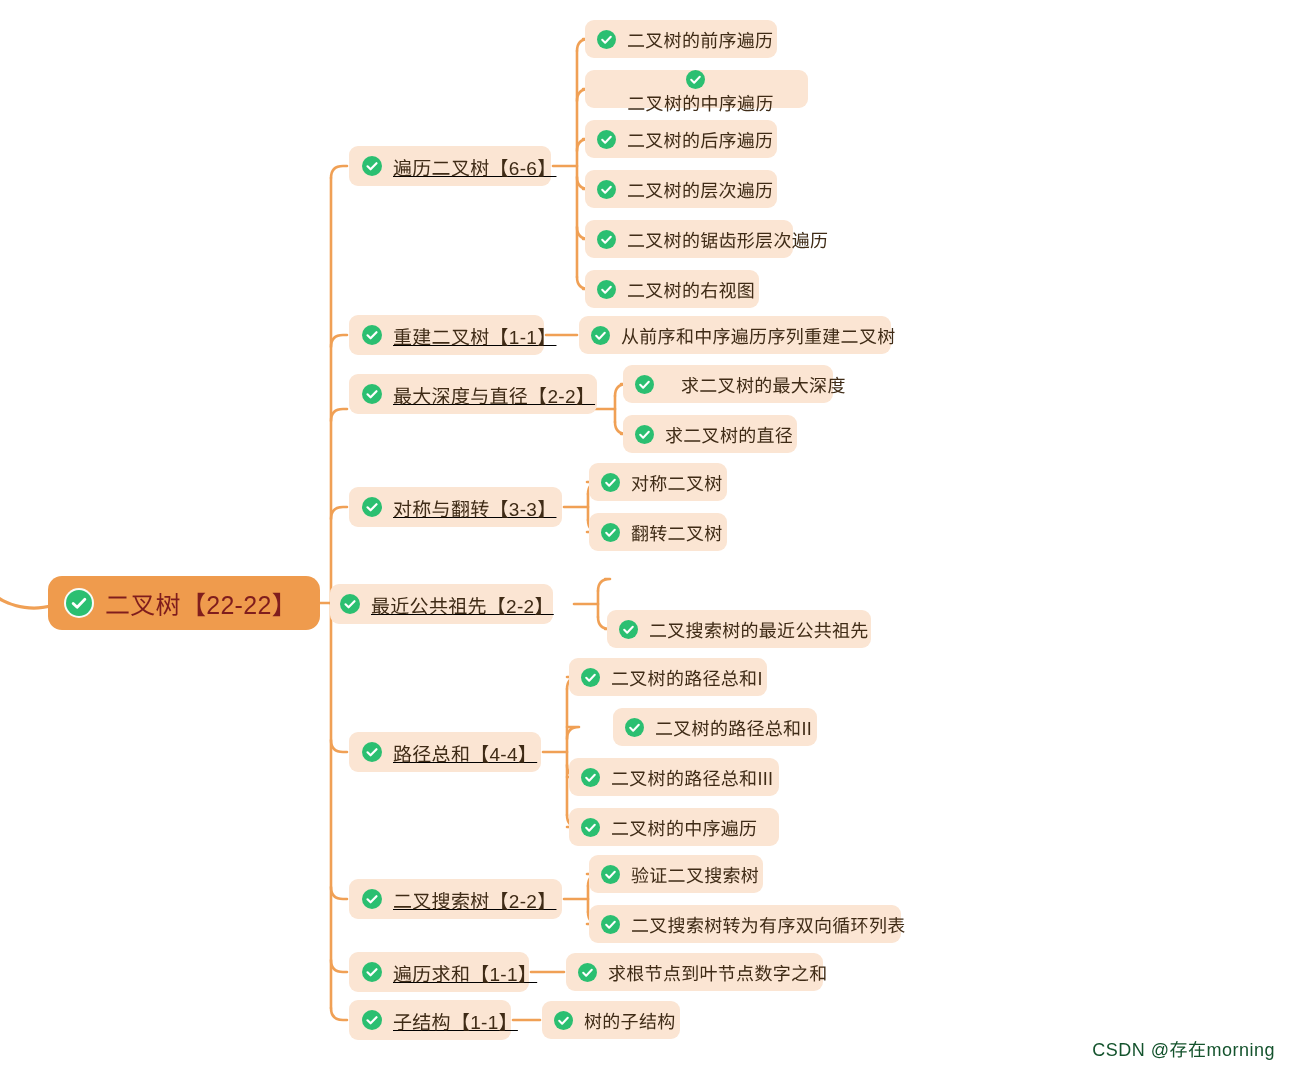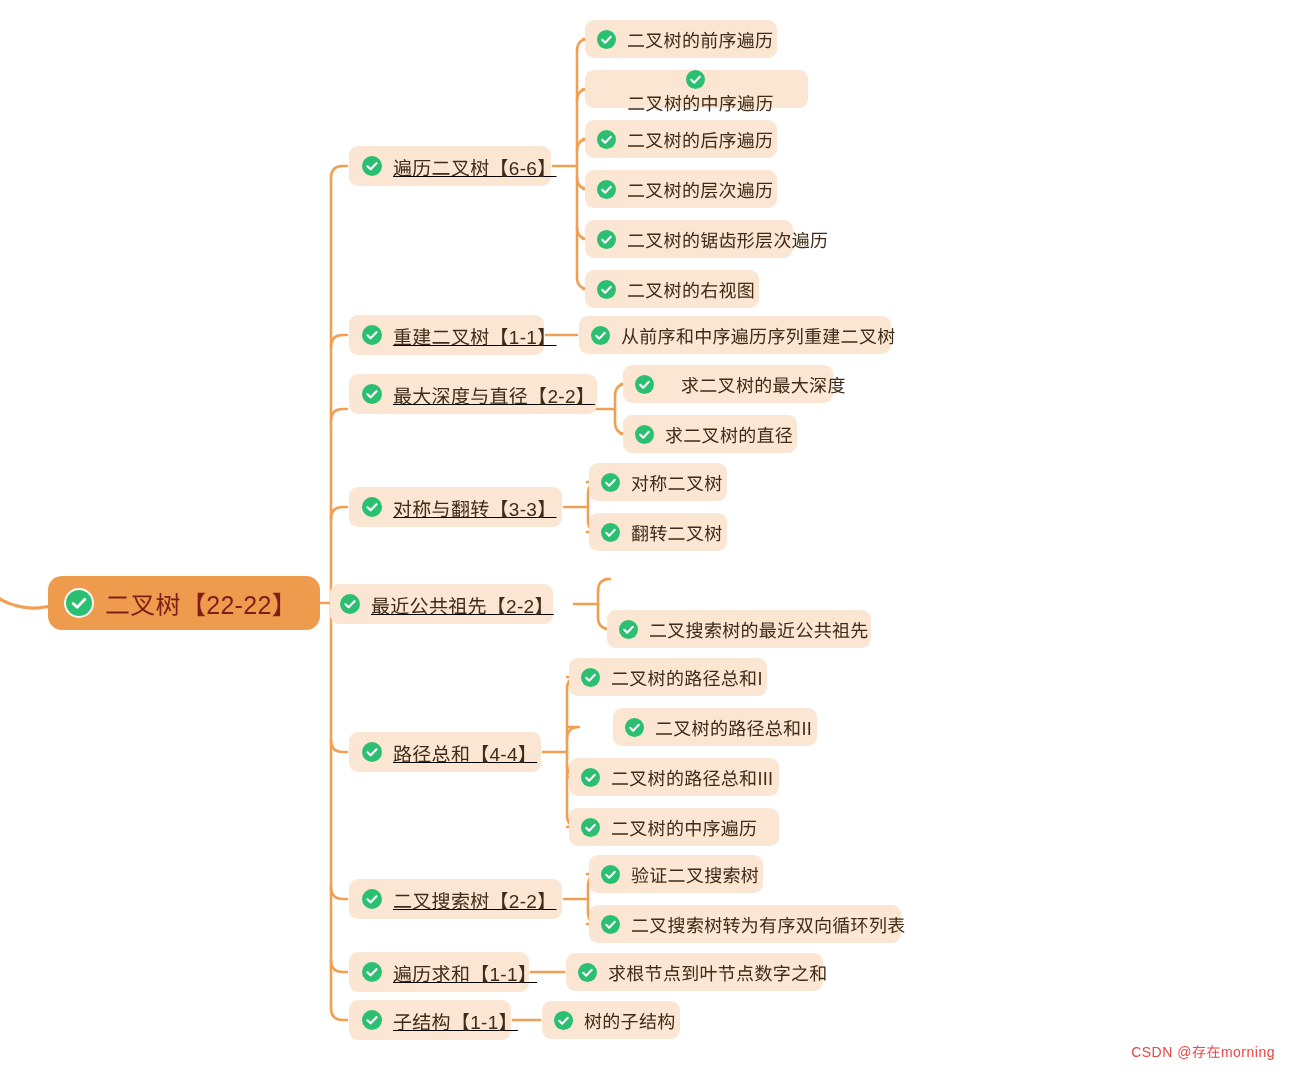--- a/index.html
+++ b/index.html
@@ -87,22 +87,22 @@
   }
   .check svg { display: block; }
   .root .check { width: 26px; height: 26px; box-shadow: 0 0 0 2px #f6fbf8; }
   .branch .check { width: 20px; height: 20px; }
   .leaf .check { width: 19px; height: 19px; }
 
   .watermark {
     position: absolute;
     right: 22px;
     bottom: 10px;
-    color: #ef4444;
-    font-size: 14px;
+    color: #14532d;
+    font-size: 18px;
     letter-spacing: 0.5px;
     user-select: none;
   }
 </style>
 </head>
 <body>
 
 <div id="canvas">
   <svg id="wires" viewBox="0 0 1297 1071" xmlns="http://www.w3.org/2000/svg">
       <path d="M0 597 C 14 606, 34 609, 52 604 L 52 607 C 32 613, 14 608, 0 601 Z" fill="#f0a055"></path>

